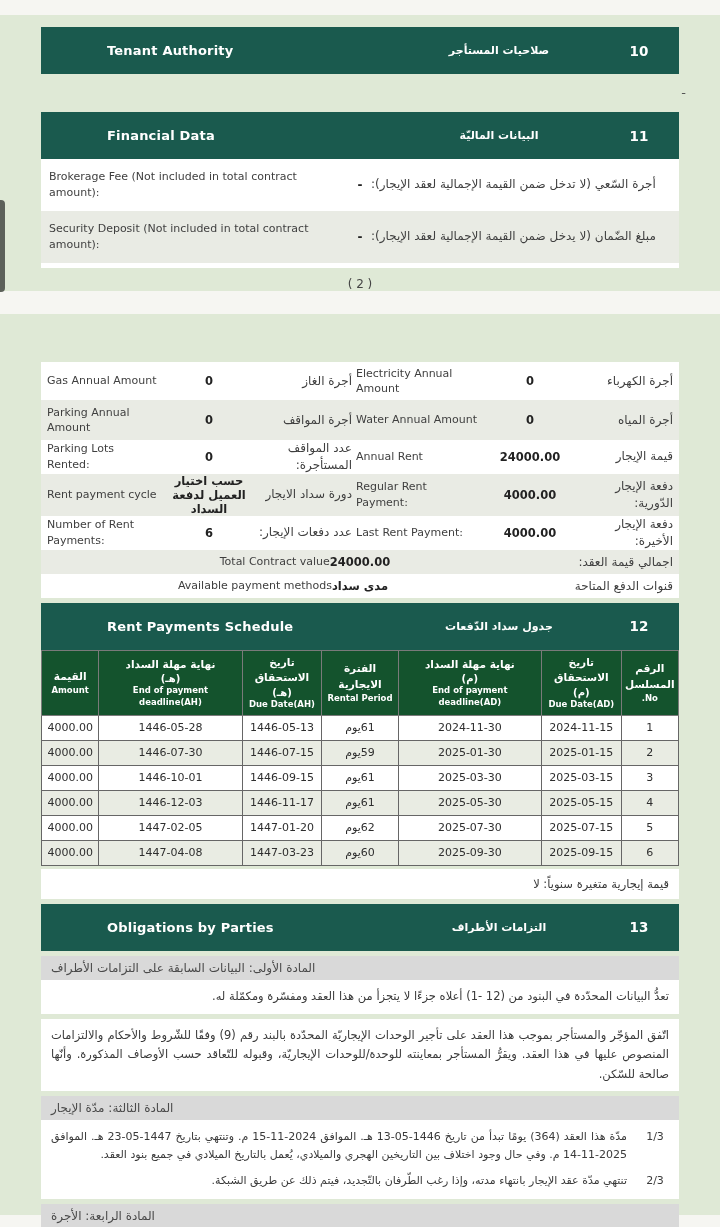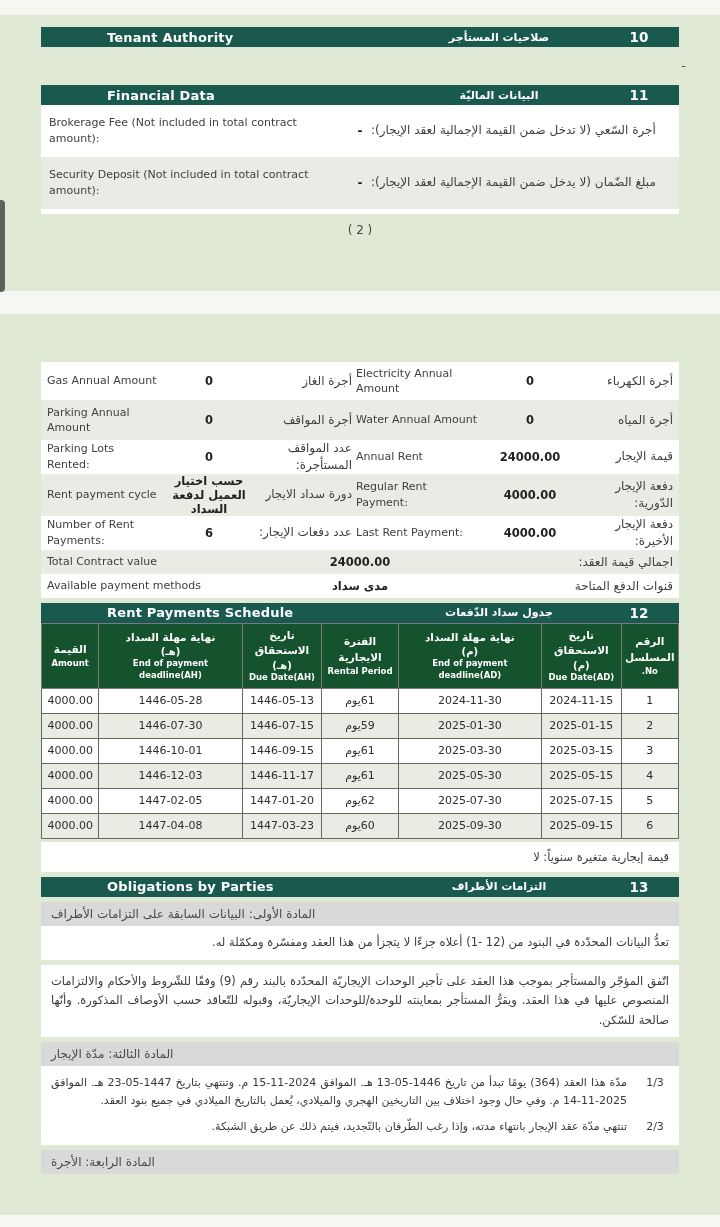--- a/index.html
+++ b/index.html
@@ -13,21 +13,21 @@
   .top-strip{height:15px;background:#f6f6f2;}
   .page{background:#dfe9d6;}
   .page2{padding-top:12px;height:276px;box-sizing:border-box;}
   .page-gap{height:23px;background:#f6f6f2;}
   .page3{padding-top:48px;height:901px;box-sizing:border-box;}
   .content{margin:0 41px;width:638px;}
 
   
   .bar{
     display:grid;grid-template-columns:1fr 200px 80px;align-items:center;
-    height:20px;background:#1a5a4e;color:#ffffff;font-weight:bold;
+    height:47px;background:#1a5a4e;color:#ffffff;font-weight:bold;
   }
   .bar .b-en{padding-left:66px;font-size:13px;letter-spacing:.2px;text-align:left;direction:ltr;}
   .bar .b-ar{text-align:center;font-size:11px;direction:rtl;}
   .bar .b-no{text-align:center;font-size:13.5px;}
 
   .dash-row{height:38px;line-height:38px;text-align:right;padding-right:-0px;
     color:#555;font-size:13px;}
   .dash-wrap{width:720px;margin-left:-41px;text-align:right;padding-right:34px;box-sizing:border-box;}
 
   .card{background:#ffffff;}
@@ -48,21 +48,21 @@
     column-gap:4px;align-items:center;padding:0 6px;box-sizing:border-box;
   }
   .fin-row .f-en{font-size:11px;line-height:1.4;text-align:left;color:#3f3f3f;}
   .fin-row .f-val{text-align:center;font-weight:bold;font-size:11.5px;color:#222;direction:rtl;}
   .fin-row .f-ar{text-align:right;direction:rtl;font-size:12px;color:#3f3f3f;line-height:1.4;}
   .h38{min-height:38px}.h40{min-height:40px}.h26{min-height:26px}.h34{min-height:34px}
   .sum-row{
     display:grid;grid-template-columns:1fr auto 1fr;align-items:center;
     min-height:24px;padding:0 6px;box-sizing:border-box;
   }
-  .sum-row .f-en{font-size:11px;text-align:left;color:#3f3f3f;}
+  .sum-row .f-en{font-size:11px;text-align:right;color:#3f3f3f;}
   .sum-row .f-val{text-align:center;font-weight:bold;font-size:11.5px;color:#222;}
   .sum-row .f-ar{text-align:right;direction:rtl;font-size:12px;color:#3f3f3f;}
 
   
   .bar12{margin-top:5px;}
   table.sched{width:100%;border-collapse:collapse;table-layout:fixed;}
   table.sched th{
     background:#14532d;color:#fff;border:1px solid #7a7a7a;
     padding:4px 2px;font-weight:bold;vertical-align:middle;
   }

